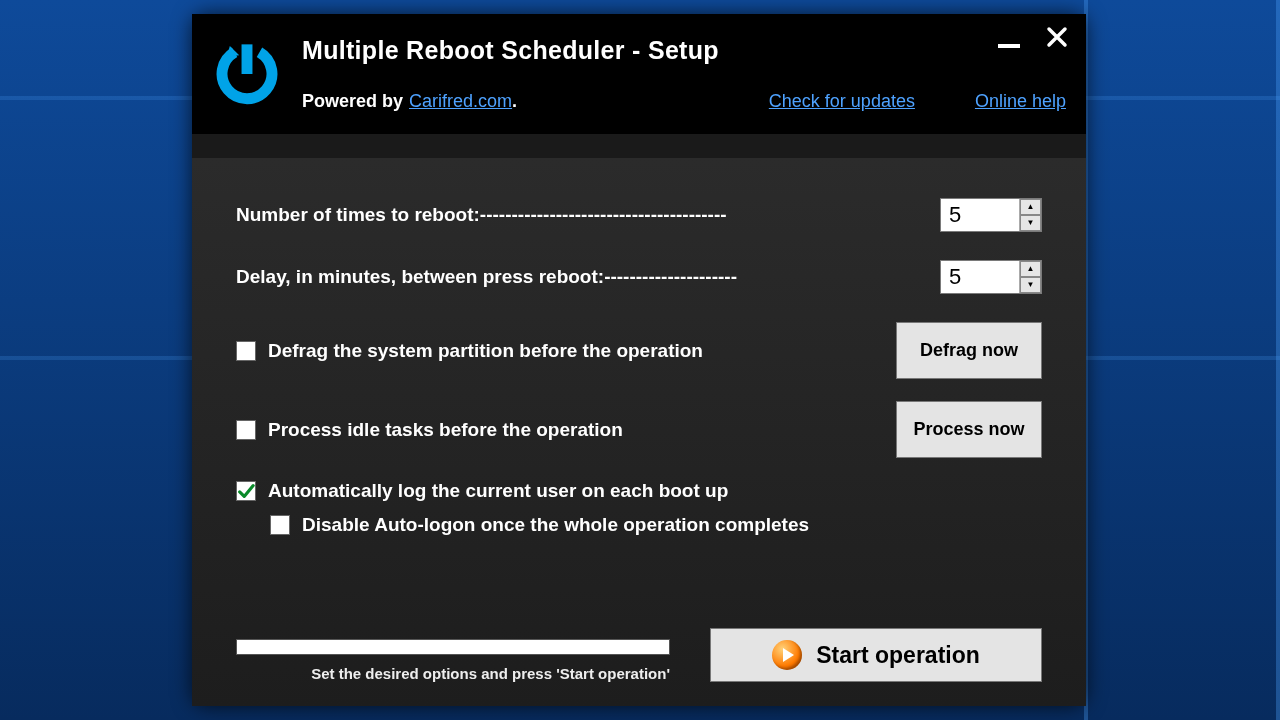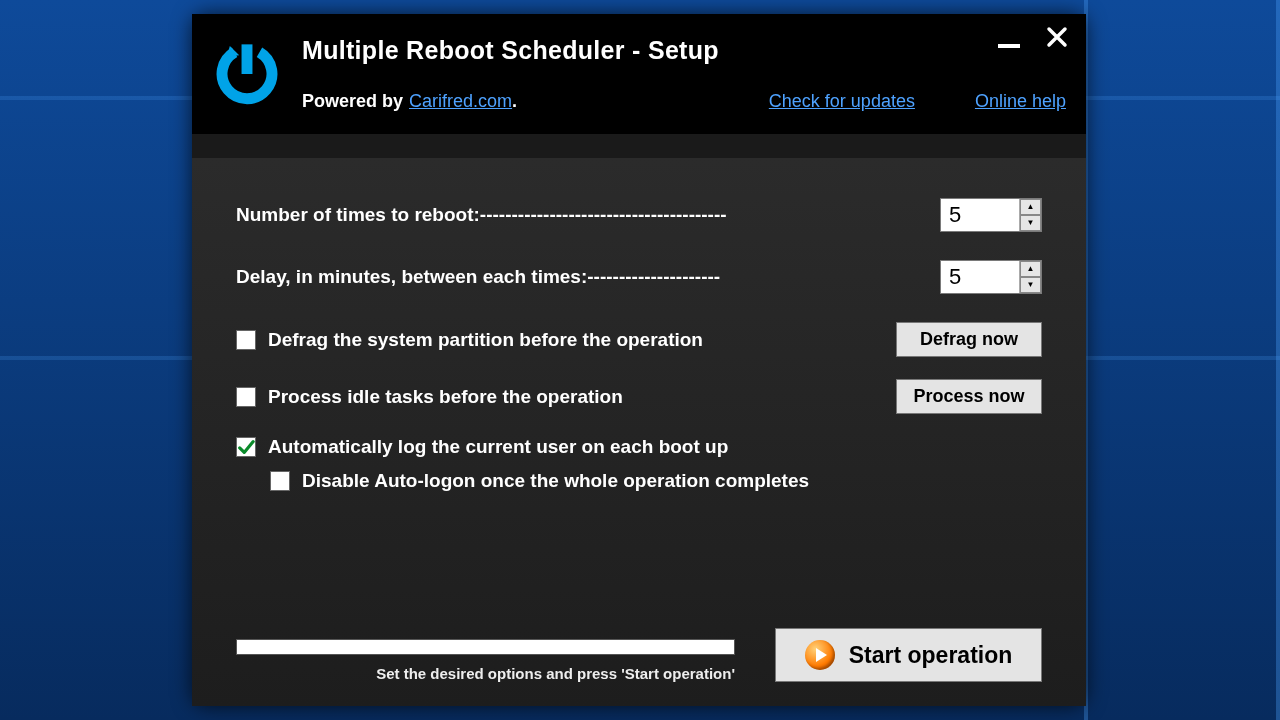--- a/index.html
+++ b/index.html
@@ -150,21 +150,21 @@
   .checkbox.checked svg { width: 18px; height: 18px; }
   .opt-label {
     font-size: 19px; font-weight: bold;
     flex: 1;
   }
   .btn {
     background: #e4e4e4;
     color: #000;
     border: 1px solid #777;
     font-size: 18px; font-weight: bold;
-    padding: 6px 12px;
+    padding: 17px 12px;
     min-width: 146px;
     text-align: center;
     cursor: pointer;
     font-family: inherit;
   }
   .btn.small { min-width: 138px; }
   .indent { margin-left: 34px; }
 
   .footer {
     margin-top: auto;
@@ -176,21 +176,21 @@
     height: 16px; background: #fff; width: 100%;
     border: 1px solid #555;
     margin-bottom: 10px;
   }
   .hint {
     font-size: 15px; font-weight: bold; color: #eee;
   }
   .start-btn {
     background: #e4e4e4;
     border: 1px solid #777;
-    width: 267px; height: 54px;
+    width: 332px; height: 54px;
     display: flex; align-items: center; justify-content: center;
     gap: 14px;
     cursor: pointer;
     font-family: inherit;
   }
   .start-btn .play {
     width: 30px; height: 30px;
     border-radius: 50%;
     background: radial-gradient(circle at 35% 30%, #ffd27a, #ff7a00 60%, #c74f00);
     display: flex; align-items: center; justify-content: center;
@@ -252,21 +252,21 @@
       <div class="spinbox">
         <input type="text" value="5" style="">
         <div class="spin-btns">
           <button>▲</button>
           <button>▼</button>
         </div>
       </div>
     </div>
 
     <div class="row">
-      <div class="label">Delay, in minutes, between each times:---------------------</div>
+      <div class="label">Delay, in minutes, between press reboot:---------------------</div>
       <div class="spinbox">
         <input type="text" value="5" style="">
         <div class="spin-btns">
           <button>▲</button>
           <button>▼</button>
         </div>
       </div>
     </div>
 
     <div class="options">

